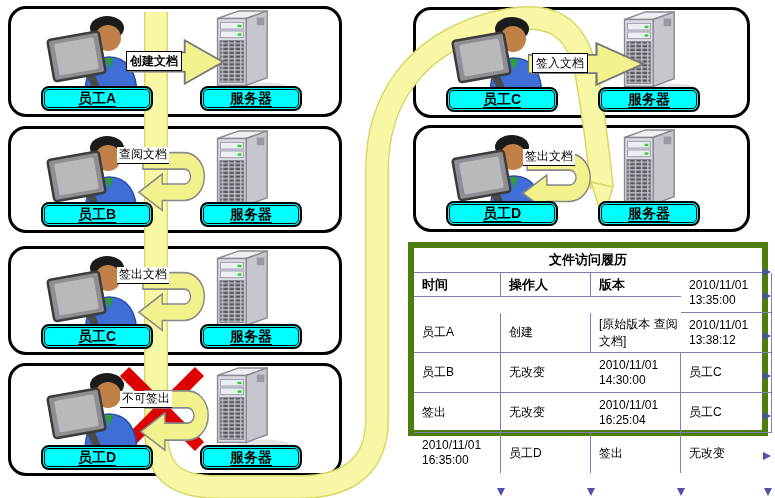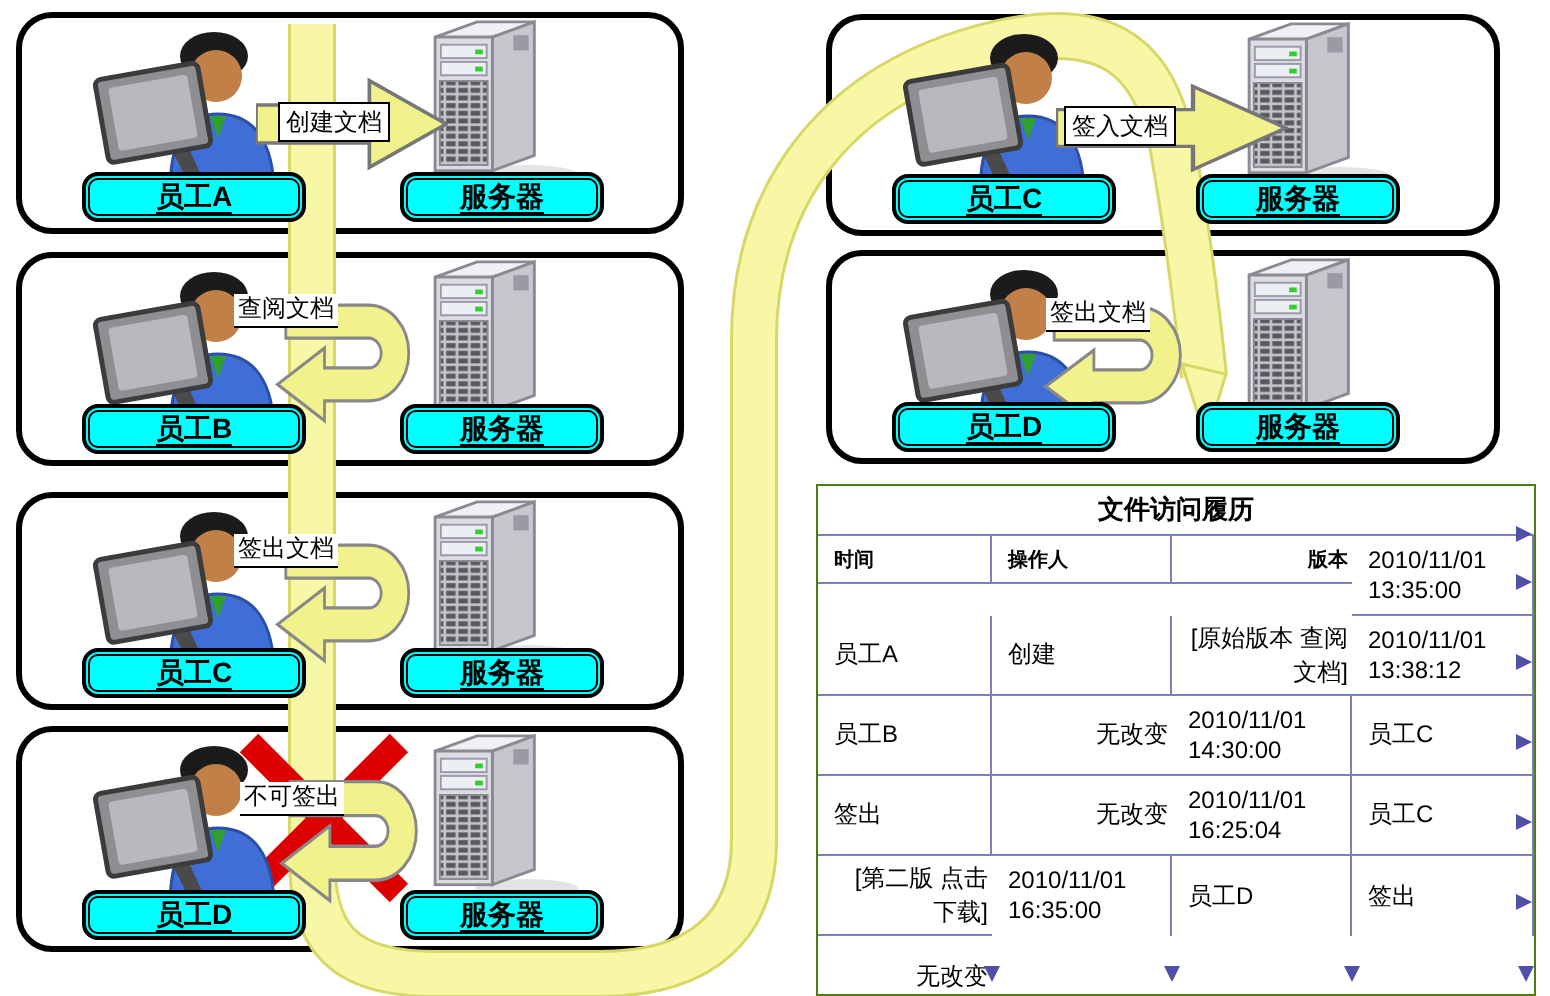--- a/index.html
+++ b/index.html
@@ -19,29 +19,29 @@
   
   .action-arrow{position:absolute;z-index:4;}
   .arrow-label-boxed{position:absolute;z-index:5;background:#fff;border:1px solid #000;font-size:12px;line-height:16px;padding:1px 3px;white-space:nowrap;}
   .arrow-label-underline{position:absolute;z-index:5;background:#fff;border-bottom:1px solid #000;font-size:12px;line-height:15px;padding:0 2px 1px;white-space:nowrap;}
   
   .xmark{position:absolute;z-index:3;}
   .xbar{position:absolute;left:50%;top:50%;width:106px;height:13px;background:#dd0000;}
   .xbar.a{transform:translate(-50%,-50%) rotate(45deg);}
   .xbar.b{transform:translate(-50%,-50%) rotate(-45deg);}
   
-  #history-table{position:absolute;left:408px;top:242px;width:360px;height:256px;background:#fff;border:1px solid #4d7c0f;box-sizing:border-box;z-index:6;}
+  #history-table{position:absolute;left:408px;top:242px;width:360px;height:194px;background:#fff;border:6px solid #4d7c0f;box-sizing:border-box;z-index:6;}
   #ht-title{height:24px;line-height:24px;text-align:center;font-weight:bold;font-size:13px;border-bottom:1px solid #7e7eb8;}
   #ht-grid{display:grid;grid-template-columns:87px 90px 90px 91px;grid-auto-rows:auto;}
   .tcell{border-right:1px solid #7e7eb8;border-bottom:1px solid #7e7eb8;box-sizing:border-box;font-size:12px;
          display:flex;flex-direction:column;justify-content:center;padding:2px 2px 2px 8px;}
-  .tcell.hdr{font-weight:bold;height:24px;font-size:10px;}
+  .tcell.hdr{font-weight:bold;height:24px;font-size:13px;}
   .tcell.rowc{height:40px;}
   .tcell.lastrow{border-bottom:none;}
-  .tcell.lastcol{border-right:none;text-align:right;}
+  .tcell.lastcol{border-right:none;}
   .tcell .ln{display:block;line-height:15px;}
   
   .conn-r{position:absolute;width:0;height:0;border-left:8px solid #5050a8;border-top:4px solid transparent;border-bottom:4px solid transparent;z-index:7;}
   .conn-d{position:absolute;width:0;height:0;border-top:8px solid #5050a8;border-left:4px solid transparent;border-right:4px solid transparent;z-index:7;}
 </style>
 </head>
 <body>
 
 <div id="stage">
 
@@ -183,21 +183,21 @@
   </svg>
 
   <div class="xmark" style="left:122px;top:370px;width:80px;height:78px;">
     <div class="xbar a"></div>
       <div class="xbar b"></div>
   </div>
 
   <svg class="action-arrow" style="left:128px;top:36px;" width="96" height="52">
       <use href="#sym-block-arrow"></use>
     </svg>
-  <div class="arrow-label-boxed" style="left:139px;top:51px;">创建文档</div>
+  <div class="arrow-label-boxed" style="left:126px;top:51px;font-weight:bold;">创建文档</div>
 
   <svg class="action-arrow" style="left:136px;top:146px;" width="76" height="66">
       <use href="#sym-uturn-arrow"></use>
     </svg>
   <div class="arrow-label-underline" style="left:117px;top:147px;">查阅文档</div>
 
   <svg class="action-arrow" style="left:136px;top:266px;" width="76" height="66">
       <use href="#sym-uturn-arrow"></use>
     </svg>
   <div class="arrow-label-underline" style="left:117px;top:267px;">签出文档</div>
@@ -245,21 +245,20 @@
         </div>
       <div class="tcell rowc">员工C</div>
       <div class="tcell rowc">签出</div>
       <div class="tcell rowc lastcol">无改变</div>
 
       <div class="tcell rowc">
           <span class="ln">2010/11/01</span>
           <span class="ln">16:25:04</span>
         </div>
       <div class="tcell rowc">员工C</div>
-      <div class="tcell rowc lastcol">[第二版 点击下载]</div>
 
       <div class="tcell rowc lastrow">
           <span class="ln">2010/11/01</span>
           <span class="ln">16:35:00</span>
         </div>
       <div class="tcell rowc lastrow">员工D</div>
       <div class="tcell rowc lastrow">签出</div>
       <div class="tcell rowc lastrow lastcol">无改变</div>
     </div>
 

